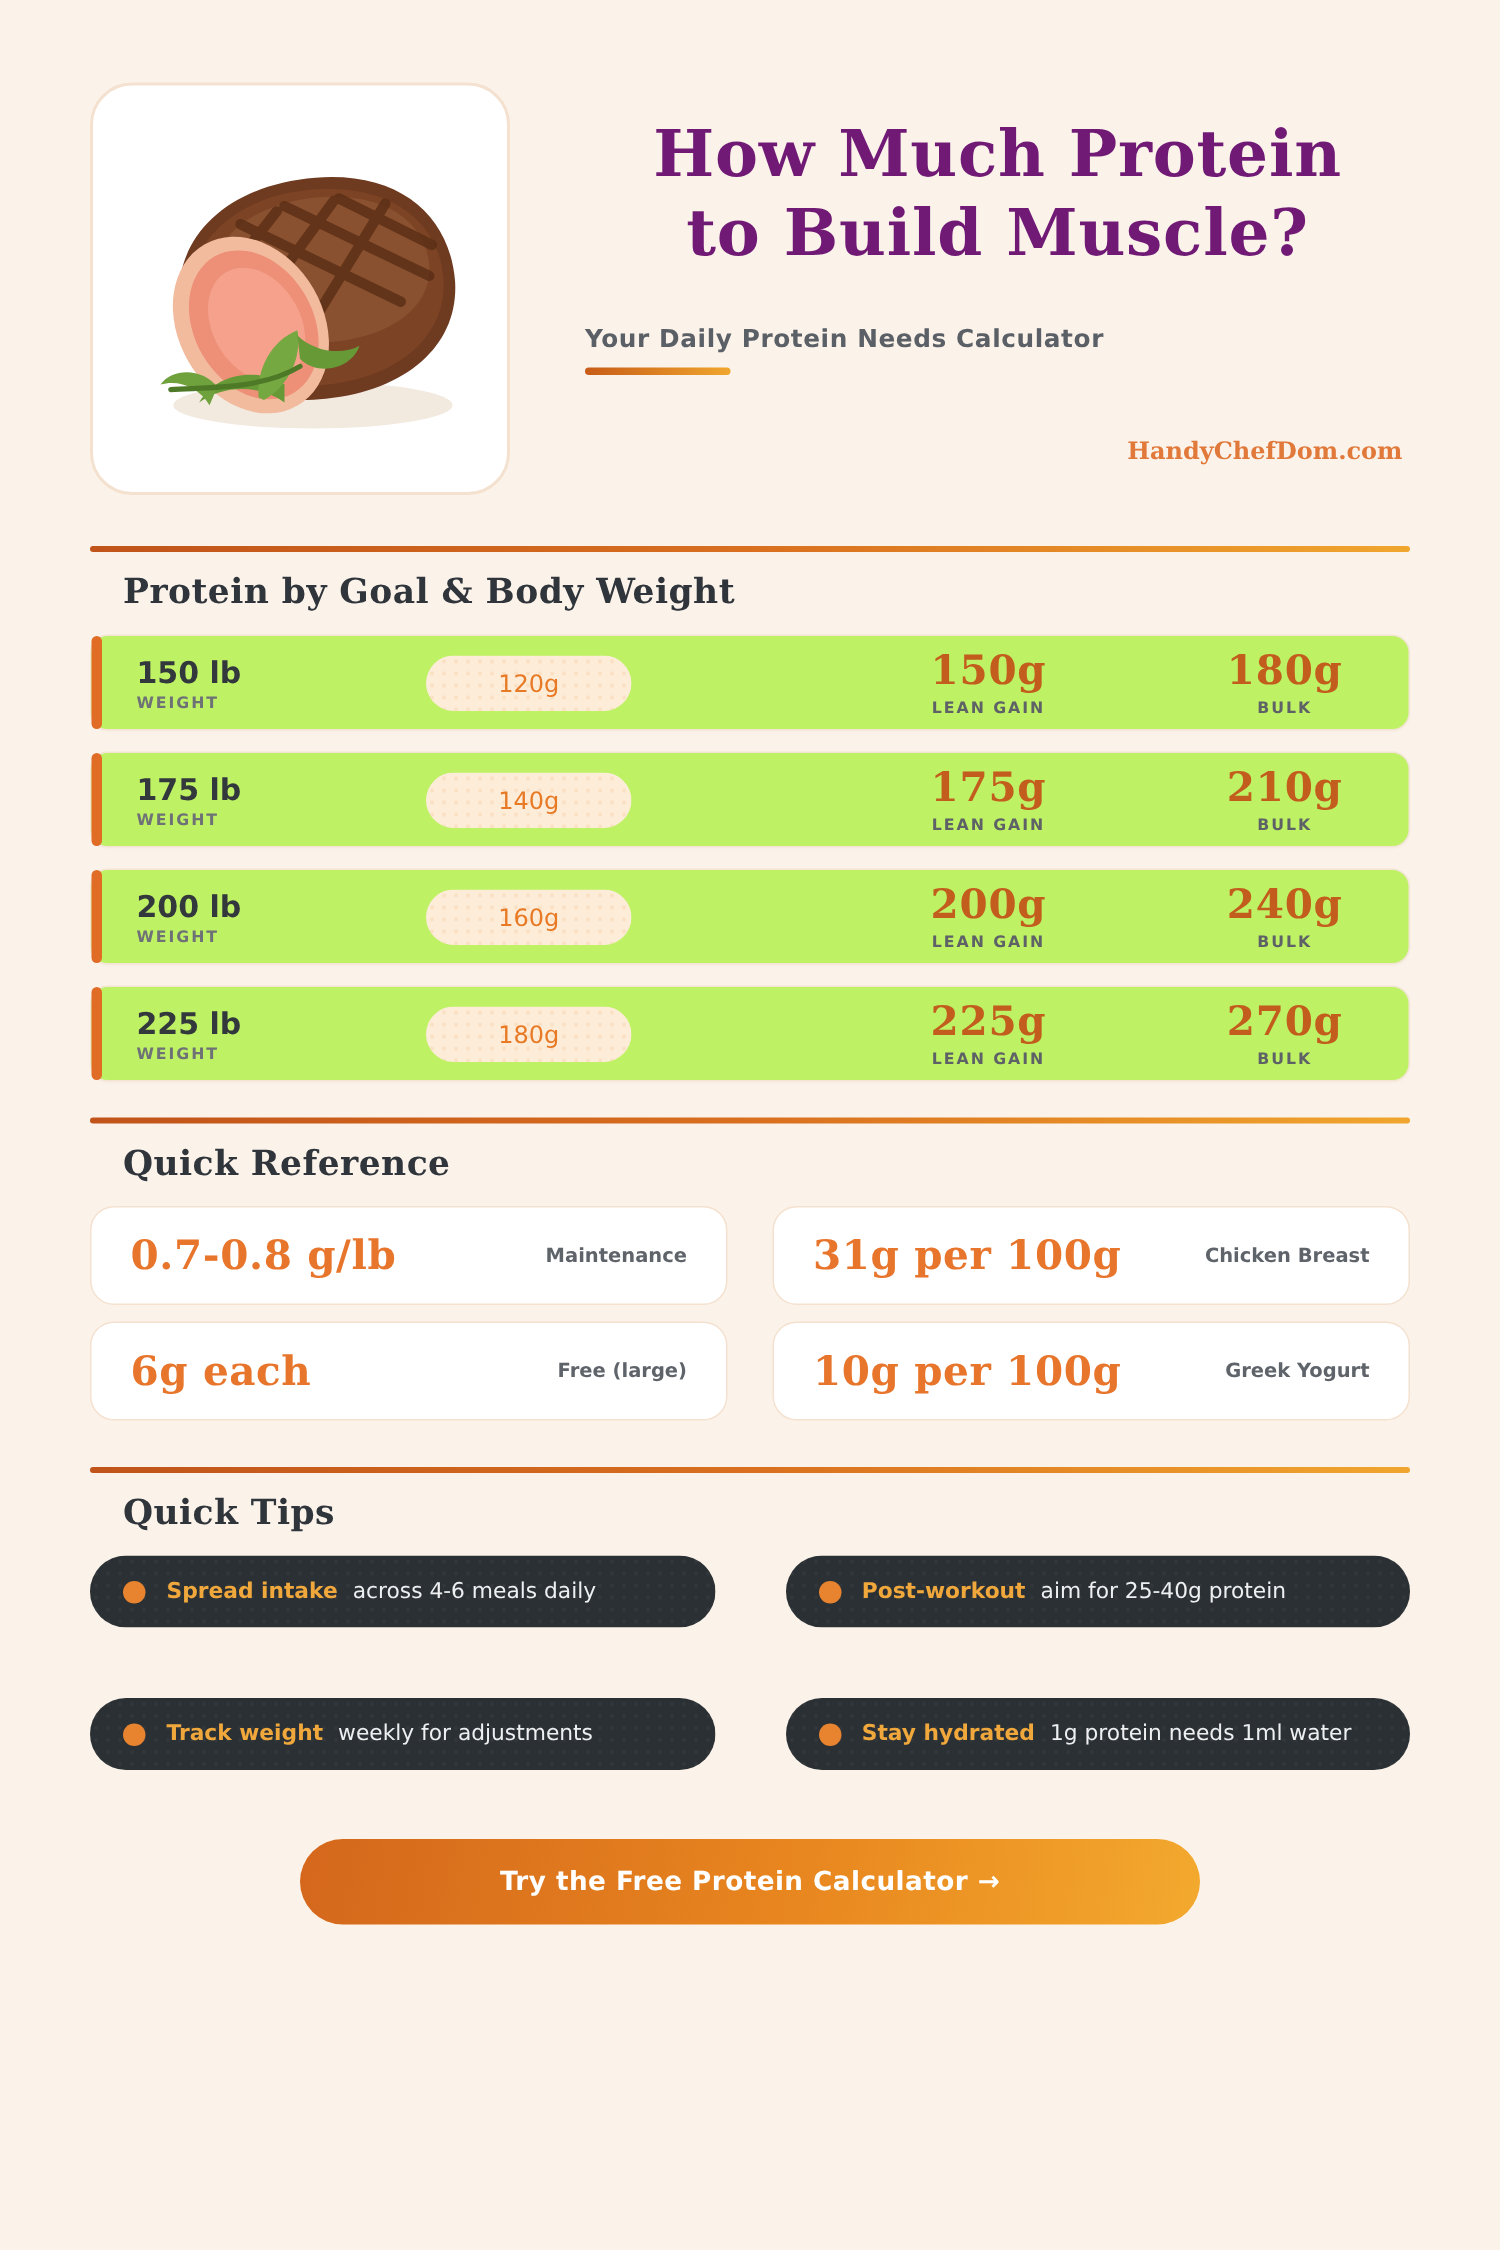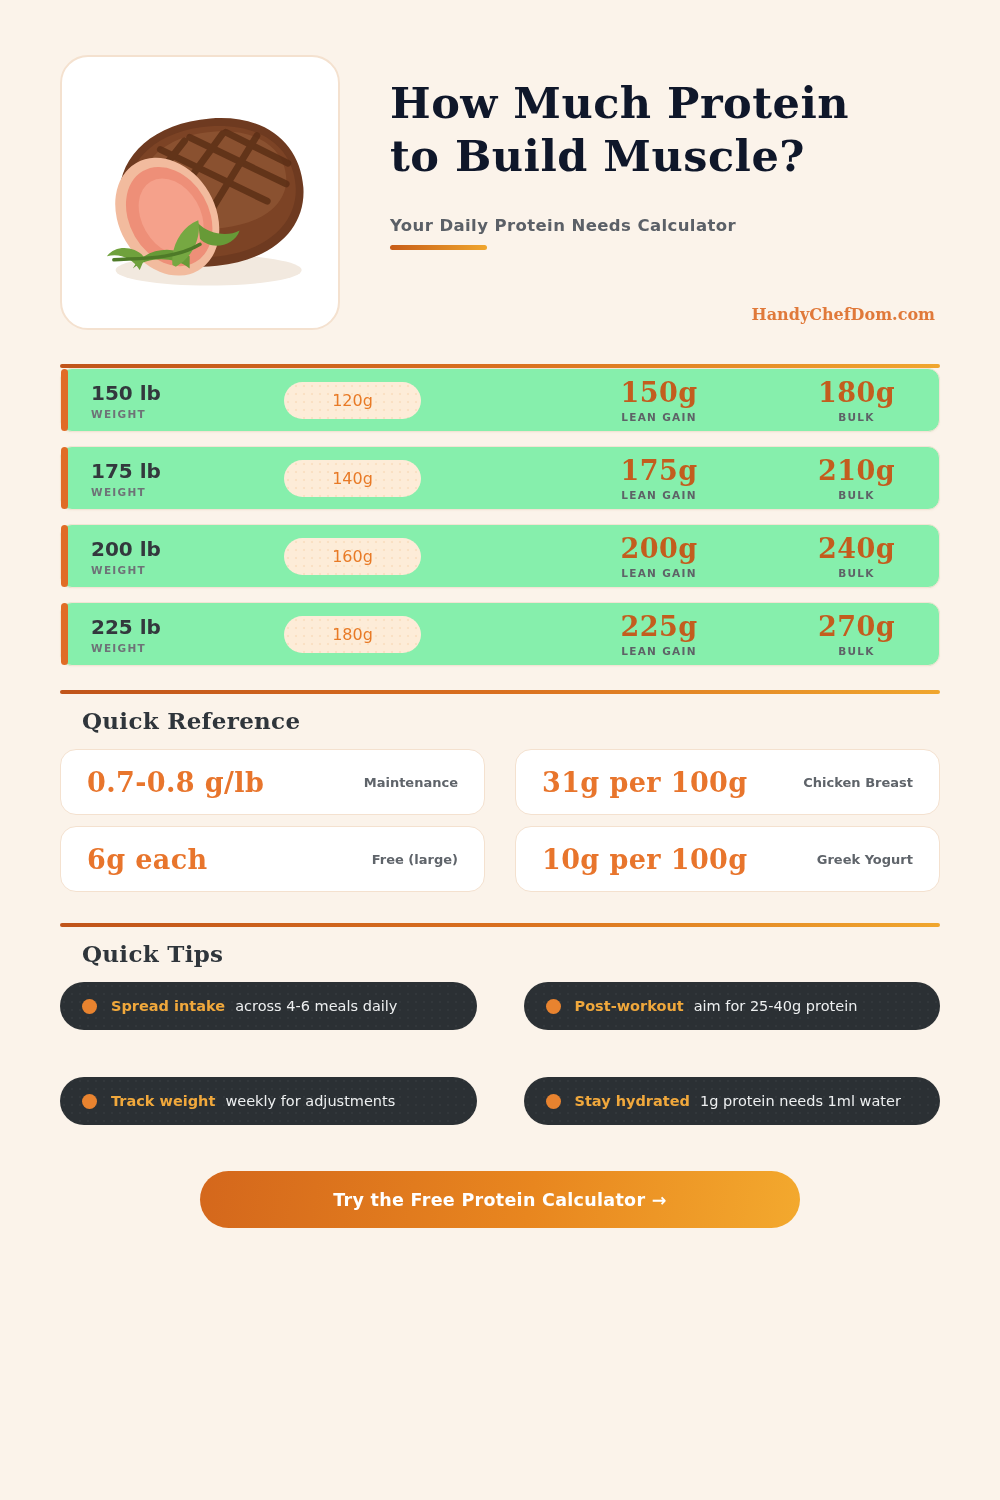--- a/index.html
+++ b/index.html
@@ -18,52 +18,53 @@
   .header { display:flex; gap:50px; padding:55px 60px 0 60px; }
   .hero-card {
     width:280px; height:275px; flex:0 0 auction; flex-shrink:0;
     background:#ffffff; border:2px solid #f4e1cf; border-radius:28px;
     display:flex; align-items:center; justify-content:center;
   }
   .header-right { position:relative; flex:1; height:275px; }
   .page-title {
     margin-top:22px;
     font-family:"DejaVu Serif","Liberation Serif",serif;
-    font-weight:bold; font-size:43px; line-height:1.24; color:#0f172a;
+    font-weight:bold; font-size:43px; line-height:1.24; color:#701a75;
     letter-spacing:.5px;
+    text-align:center;
   }
   .subtitle {
     margin-top:32px; font-size:16.5px; font-weight:bold; color:#5b6067;
     letter-spacing:.4px;
   }
   .subtitle-underline {
     margin-top:10px; width:97px; height:5px; border-radius:3px;
     background:linear-gradient(90deg,#c75c17,#f0a62e);
   }
   .site-credit {
-    position:absolute; right:5px; bottom:6px;
+    position:absolute; right:5px; bottom:20px;
     font-family:"DejaVu Serif","Liberation Serif",serif;
     font-weight:bold; font-size:16px; color:#e0793a;
   }
 
   
   .rule {
     height:4px; border-radius:2px; margin:34px 60px 0 60px;
     background:linear-gradient(90deg,#c0541a,#d96f1f,#f0a62e);
   }
   .section-heading {
     font-family:"DejaVu Serif","Liberation Serif",serif;
     font-weight:bold; font-size:23px; color:#2f353b;
     margin:13px 0 15px 22px; letter-spacing:.3px;
   }
 
   
   .row-card {
     position:relative; height:64px; margin-bottom:14px;
-    background:#86efac; border:1px solid #f3e4d4; border-radius:12px;
+    background:#bef264; border:1px solid #f3e4d4; border-radius:12px;
     box-shadow:0 1px 2px rgba(180,140,100,.06);
   }
   .row-card::before {
     content:""; position:absolute; left:0; top:0; bottom:0; width:7px;
     border-radius:6px; background:#e06c26;
   }
   .row-grid {
     height:100%; display:grid; align-items:center;
     grid-template-columns:193px 230px 290px 1fr;
     padding:0 30px;
@@ -174,20 +175,21 @@
         <div>to Build Muscle?</div>
       </div>
       <div class="subtitle">Your Daily Protein Needs Calculator</div>
       <div class="subtitle-underline"></div>
       <div class="site-credit">HandyChefDom.com</div>
     </div>
   </div>
 
   <div class="rule"></div>
   <div class="wrap">
+    <div class="section-heading">Protein by Goal &amp; Body Weight</div>
 
     <div class="row-card">
       <div class="row-grid">
         <div>
           <div class="w-value">150 lb</div>
           <div class="mini-label">WEIGHT</div>
         </div>
         <div class="pill-cell">
           <div class="maint-pill">120g</div>
         </div>

